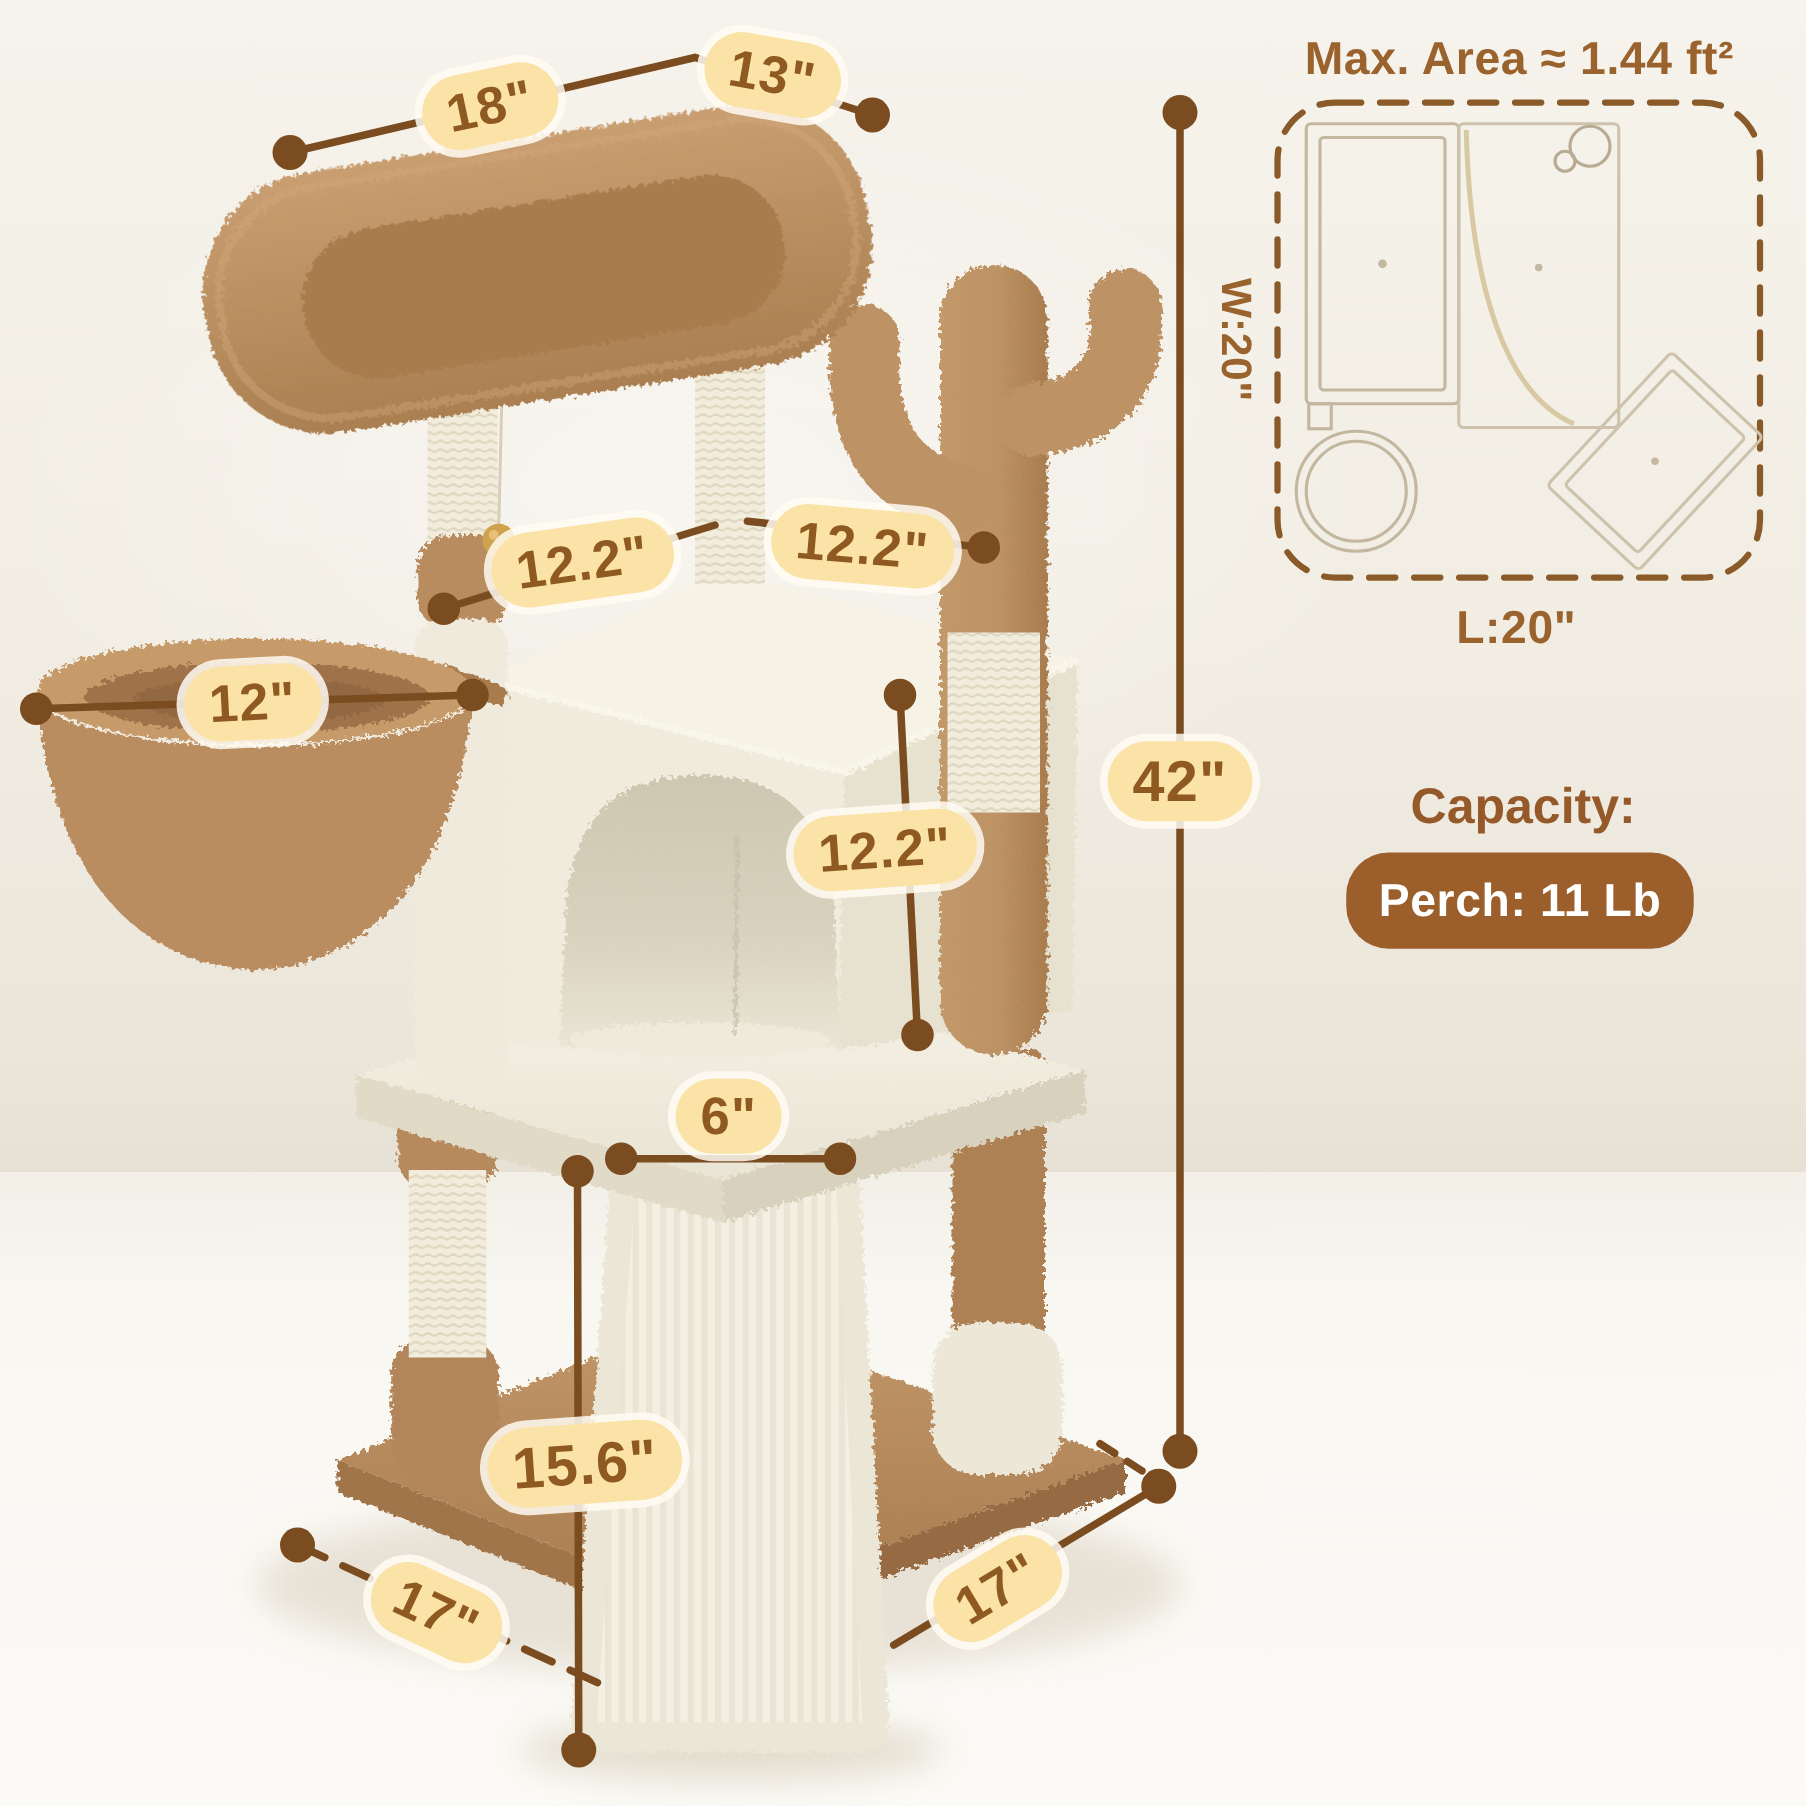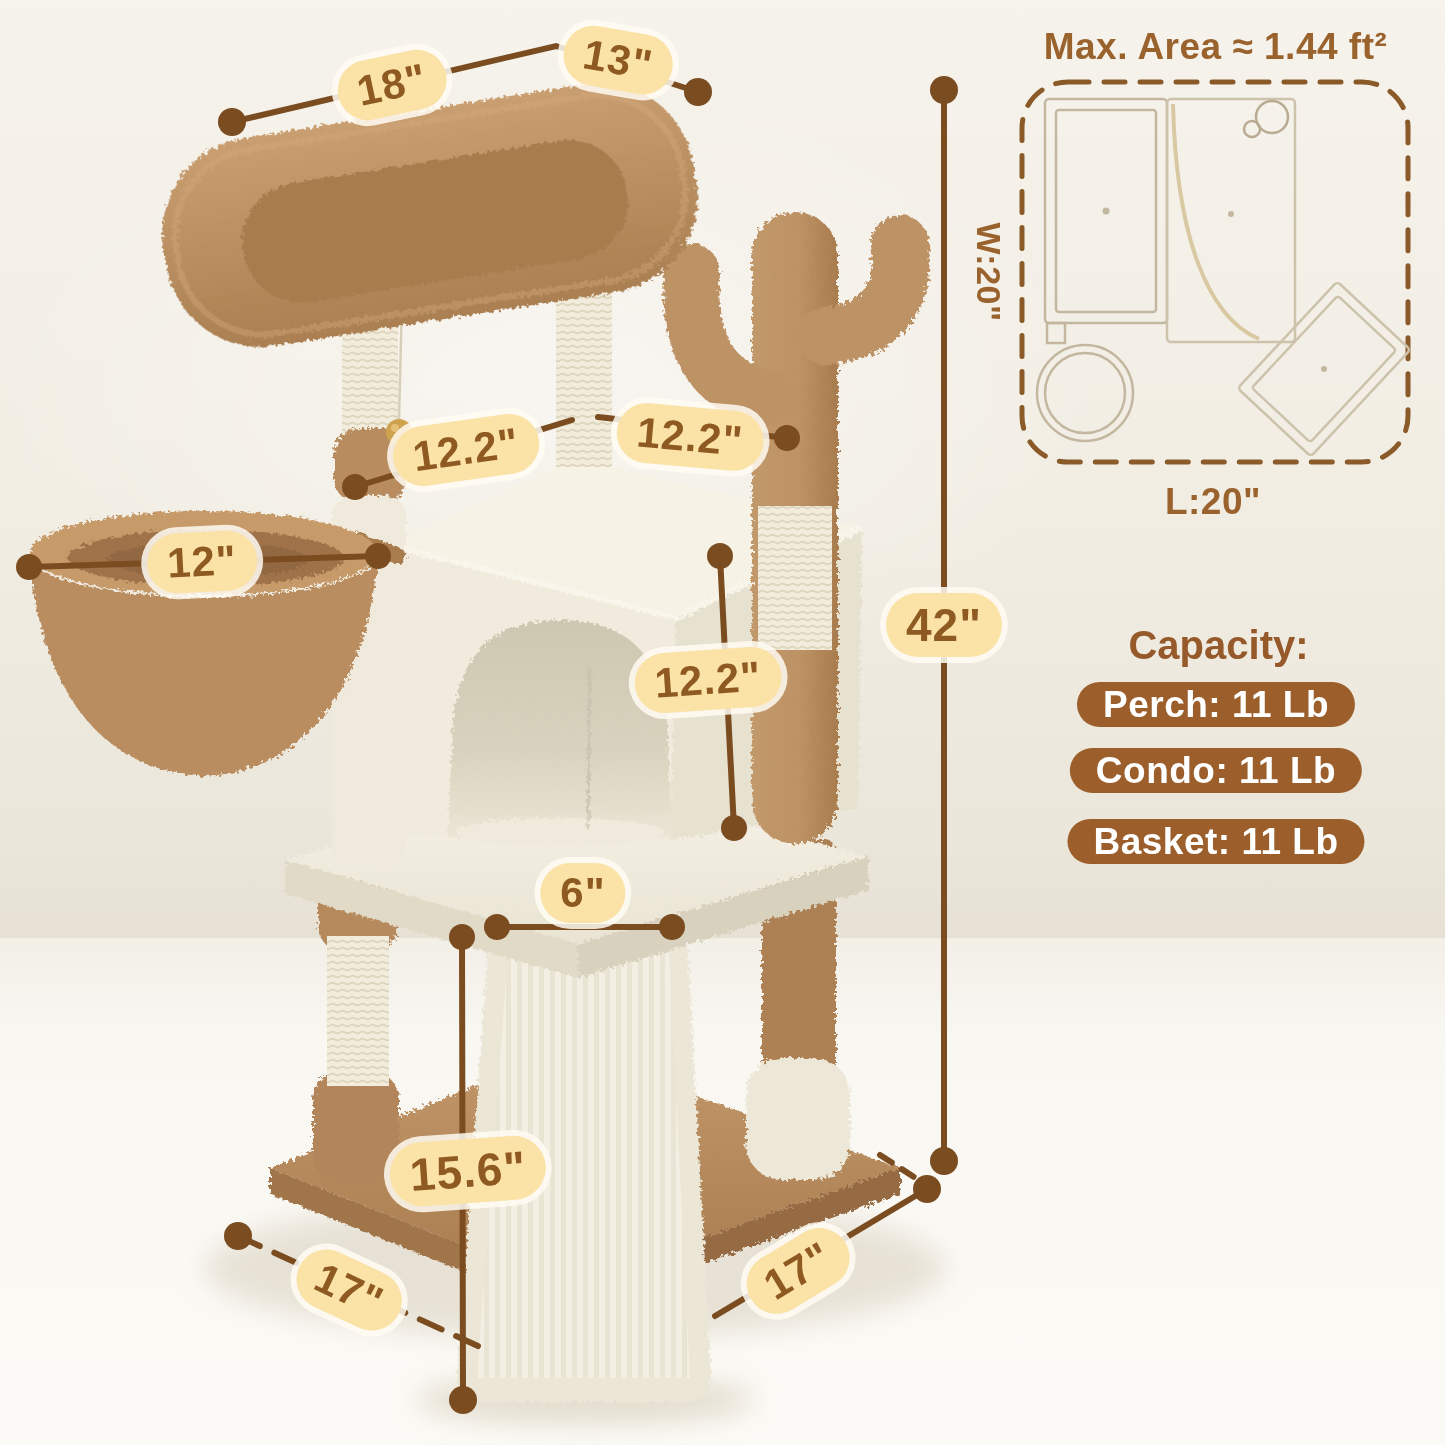--- a/index.html
+++ b/index.html
@@ -17,21 +17,21 @@
         border-radius:50px;box-shadow:0 0 0 6px rgba(255,252,243,.85);
         white-space:nowrap;letter-spacing:1px;}
   .fp-title,.fp-l,.fp-w{position:absolute;z-index:5;color:#9a632e;font-weight:700;letter-spacing:.5px;}
   .fp-title{left:993px;top:26px;width:445px;text-align:center;font-size:37px;}
   .fp-l{left:1213px;top:502px;transform:translate(-50%,-50%);font-size:37px;}
   .fp-w{left:988px;top:272px;transform:translate(-50%,-50%) rotate(90deg);font-size:34px;}
   .wtitle{position:absolute;z-index:5;left:986px;top:578px;width:465px;text-align:center;
         color:#96592a;font-weight:700;font-size:40px;line-height:1.13;}
   .badge{position:absolute;z-index:5;left:1216px;transform:translateX(-50%);
         background:#9c5f2c;color:#ffffff;font-weight:700;font-size:37px;line-height:1;
-        padding:4px 26px;border-radius:34px;white-space:nowrap;letter-spacing:.5px;}
+        padding:20px 26px;border-radius:34px;white-space:nowrap;letter-spacing:.5px;}
   #b-perch{top:682px;} #b-condo{top:748px;} #b-basket{top:819px;}
   
   #p-18   {left:392px; top:85px;   transform:translate(-50%,-50%) rotate(-12deg);}
   #p-13   {left:618px; top:60px;   transform:translate(-50%,-50%) rotate(10deg);}
   #p-122L {left:466px; top:450px;  transform:translate(-50%,-50%) rotate(-8deg);}
   #p-122R {left:690px; top:437px;  transform:translate(-50%,-50%) rotate(5deg);}
   #p-12   {left:202px; top:562px;  transform:translate(-50%,-50%) rotate(-3deg);}
   #p-122H {left:708px; top:680px;  transform:translate(-50%,-50%) rotate(-4deg);}
   #p-6    {left:583px; top:893px;  transform:translate(-50%,-50%);}
   #p-156  {left:468px; top:1171px; transform:translate(-50%,-50%) rotate(-4deg);font-size:46px;}
@@ -226,15 +226,13 @@
 
   <div class="fp-title">Max. Area ≈ 1.44 ft²</div>
   <div class="fp-w">W:20"</div>
   <div class="fp-l">L:20"</div>
 
   <div class="wtitle">
     <br>
     <span>Capacity:</span>
   </div>
   <div class="badge" id="b-perch">Perch: 11 Lb</div>
-  <div class="badge" id="b-condo">Condo: 11 Lb</div>
-  <div class="badge" id="b-basket">Basket: 11 Lb</div>
 </div>
 
 </body></html>

